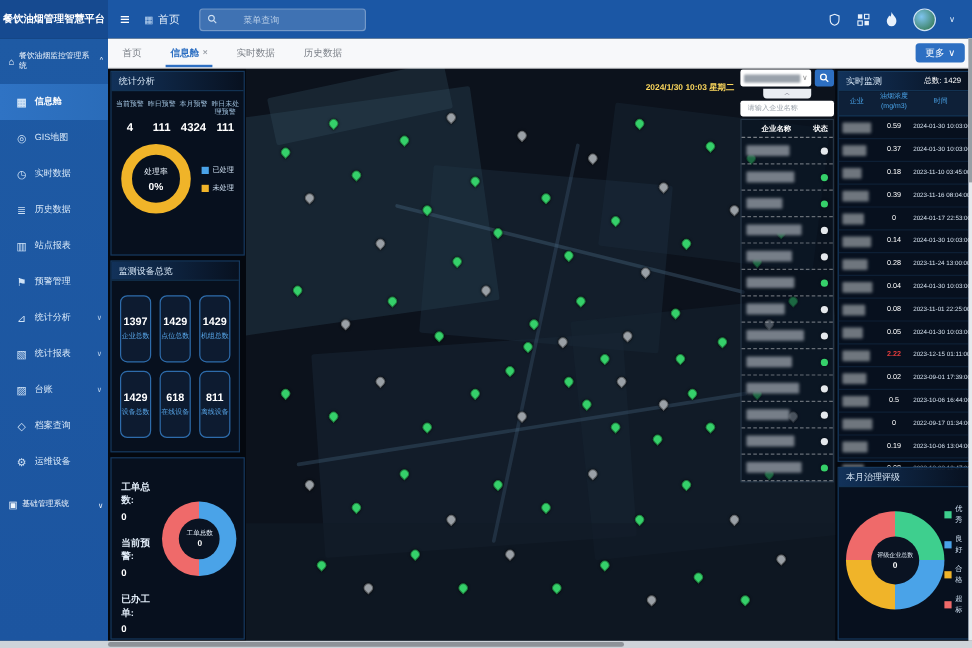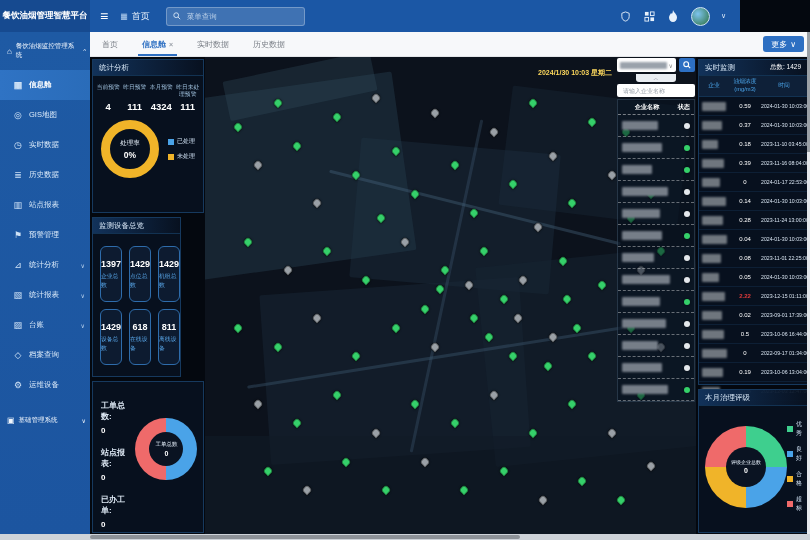--- a/index.html
+++ b/index.html
@@ -1,23 +1,23 @@
 <!DOCTYPE html>
 <html><head>
 <meta charset="utf-8">
 <style>
   html,body{margin:0;padding:0;background:#222;}
   .app{position:relative;width:810px;height:540px;overflow:hidden;font-family:"Liberation Sans",sans-serif;background:#04080f;-webkit-font-smoothing:antialiased;}
   
-  .topbar{position:absolute;left:0;top:0;width:740px;height:32px;background:#1b57a5;display:flex;align-items:center;z-index:30;}
+  .topbar{position:absolute;left:0;top:0;width:810px;height:32px;background:#1b57a5;display:flex;align-items:center;z-index:30;}
   .logo{width:90px;height:32px;background:#164a90;color:#fff;font-size:8.5px;font-weight:bold;display:flex;align-items:center;justify-content:center;}
   .hamburger{color:#fff;font-size:14px;margin:0 12px 0 10px;cursor:pointer;}
   .crumb{display:flex;align-items:center;color:#e8f1fb;font-size:9px;gap:4px;}
   .crumb .grid-ico{color:#bcd6f2;font-size:8px;}
-  .top-search{margin-left:16px;width:125px;height:17px;background:rgba(255,255,255,.16);border:1px solid rgba(255,255,255,.28);border-radius:3px;display:flex;align-items:center;padding:0 6px;gap:4px;}
+  .top-search{margin-left:16px;width:125px;height:17px;background:rgba(255,255,255,.16);border:1px solid rgba(255,255,255,.28);border-radius:3px;display:flex;align-items:center;padding:0 6px;gap:20px;}
   .top-search .mag{width:8px;height:8px;flex:0 0 auto;}
   .top-search input{background:transparent;border:none;outline:none;color:#dce9f7;font-size:7.5px;width:100%;font-family:"Liberation Sans",sans-serif;}
   .top-search input::placeholder{color:#b9cfe8;}
   .top-right{margin-left:auto;display:flex;align-items:center;gap:11px;padding-right:14px;}
   .tico{width:13px;height:13px;display:flex;align-items:center;justify-content:center;cursor:pointer;}
   .avatar{width:17px;height:17px;border-radius:50%;background:radial-gradient(circle at 35% 35%,#7ec4ef,#2a6f3c);border:1px solid #cfe3f5;cursor:pointer;}
   .av-chev{color:#dbe9f8;font-size:7px;cursor:pointer;}
   
   .tabbar{position:absolute;left:90px;top:32px;width:720px;height:24px;background:#f7f8fa;border-bottom:1px solid #e3e5e8;display:flex;align-items:center;z-index:25;}
   .tab{font-size:8px;color:#7a7f87;padding:0 12px;height:100%;display:flex;align-items:center;gap:3px;cursor:pointer;position:relative;}
@@ -449,21 +449,21 @@
             <span>已处理</span>
           </div>
           <div class="lg-it">
             <span class="lg-sw" style="background:#f0b429"></span>
             <span>未处理</span>
           </div>
         </div>
     </div>
   </div>
 
-  <div class="panel" style="left:92px;top:217px;width:89px;height:160px;">
+  <div class="panel" style="left:92px;top:217px;width:108px;height:160px;">
     <div class="p-title">
         <span>监测设备总览</span>
       </div>
     <div class="dev-grid" id="device-cards">
         <div class="dev-card">
           <span class="vl">1397</span>
           <span class="lb">企业总数</span>
         </div>
         <div class="dev-card">
           <span class="vl">1429</span>
@@ -489,21 +489,21 @@
   </div>
 
   <div class="panel" style="left:92px;top:381px;width:112px;height:152px;">
     <div class="wo-body">
       <div class="wo-lines" id="workorder-lines">
           <div>
             <div class="wo-lb">工单总数:</div>
             <div class="wo-vl">0</div>
           </div>
           <div>
-            <div class="wo-lb">站点报表:</div>
+            <div class="wo-lb">当前预警:</div>
             <div class="wo-vl">0</div>
           </div>
           <div>
             <div class="wo-lb">已办工单:</div>
             <div class="wo-vl">0</div>
           </div>
         </div>
       <div class="wo-donut" id="workorder-donut" style="background: conic-gradient(rgb(74, 163, 232) 0deg, rgb(74, 163, 232) 50%, rgb(239, 106, 106) 50%, rgb(239, 106, 106) 100%);">
         <div class="wo-hole">
           <span class="cl">工单总数</span>

